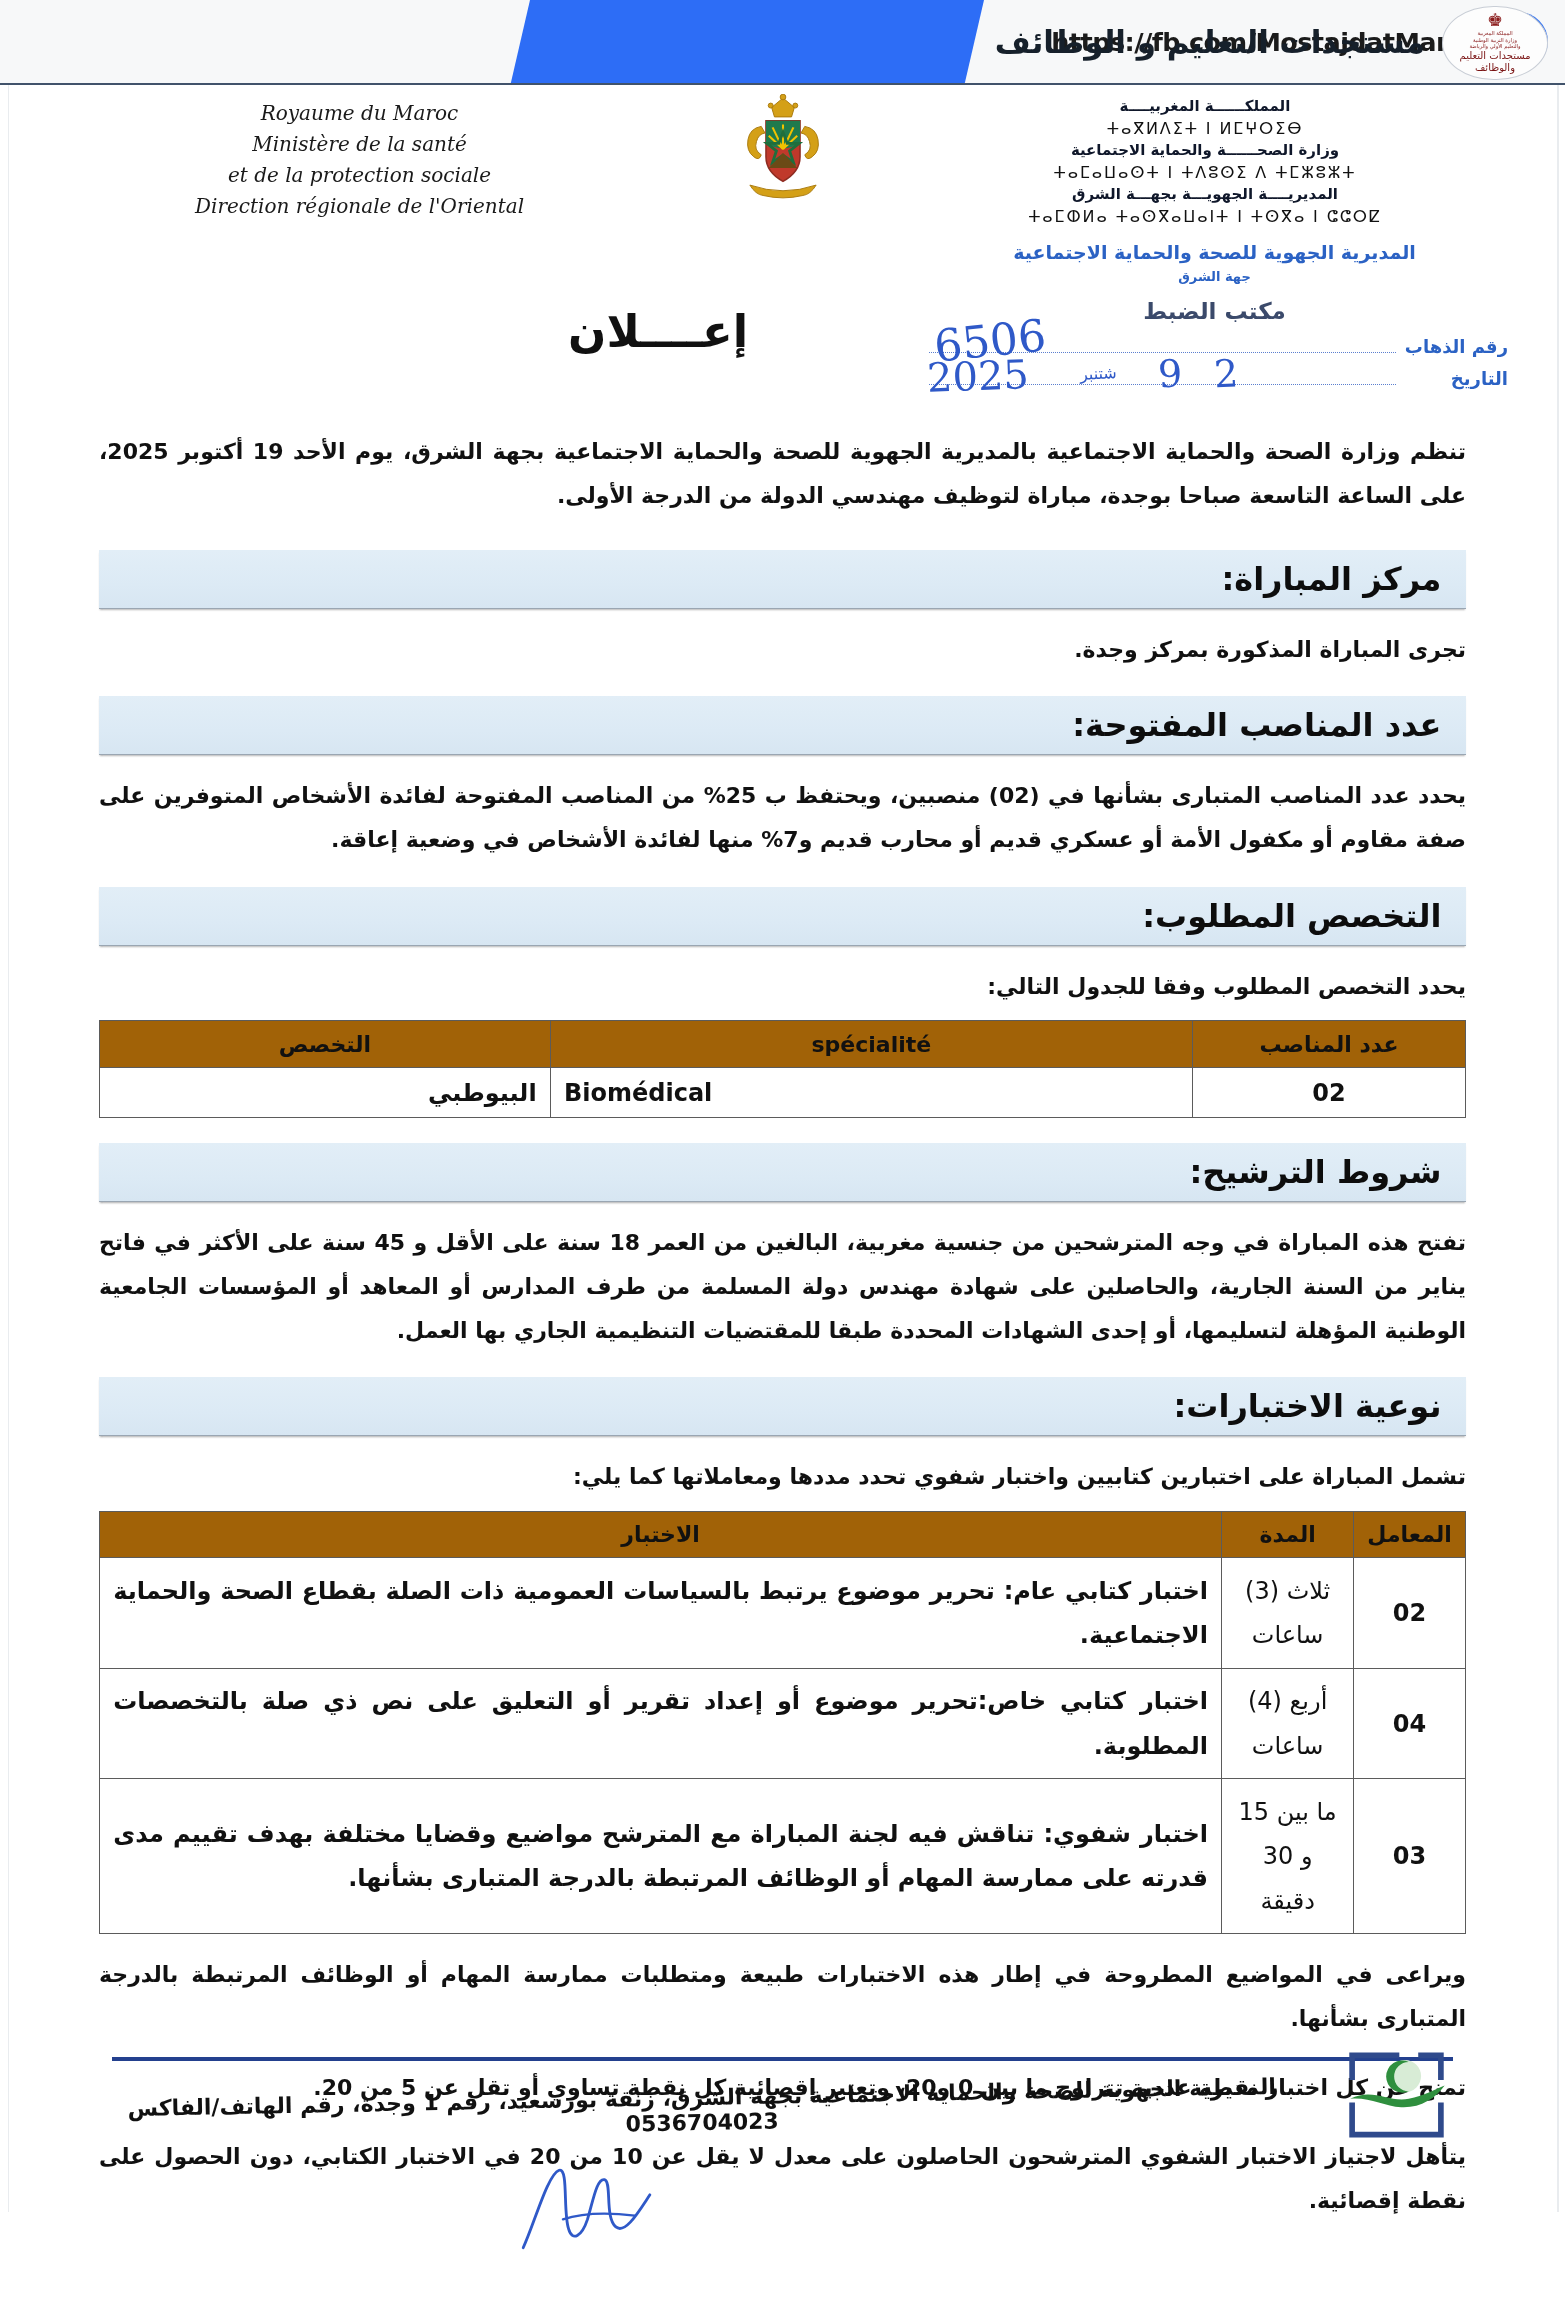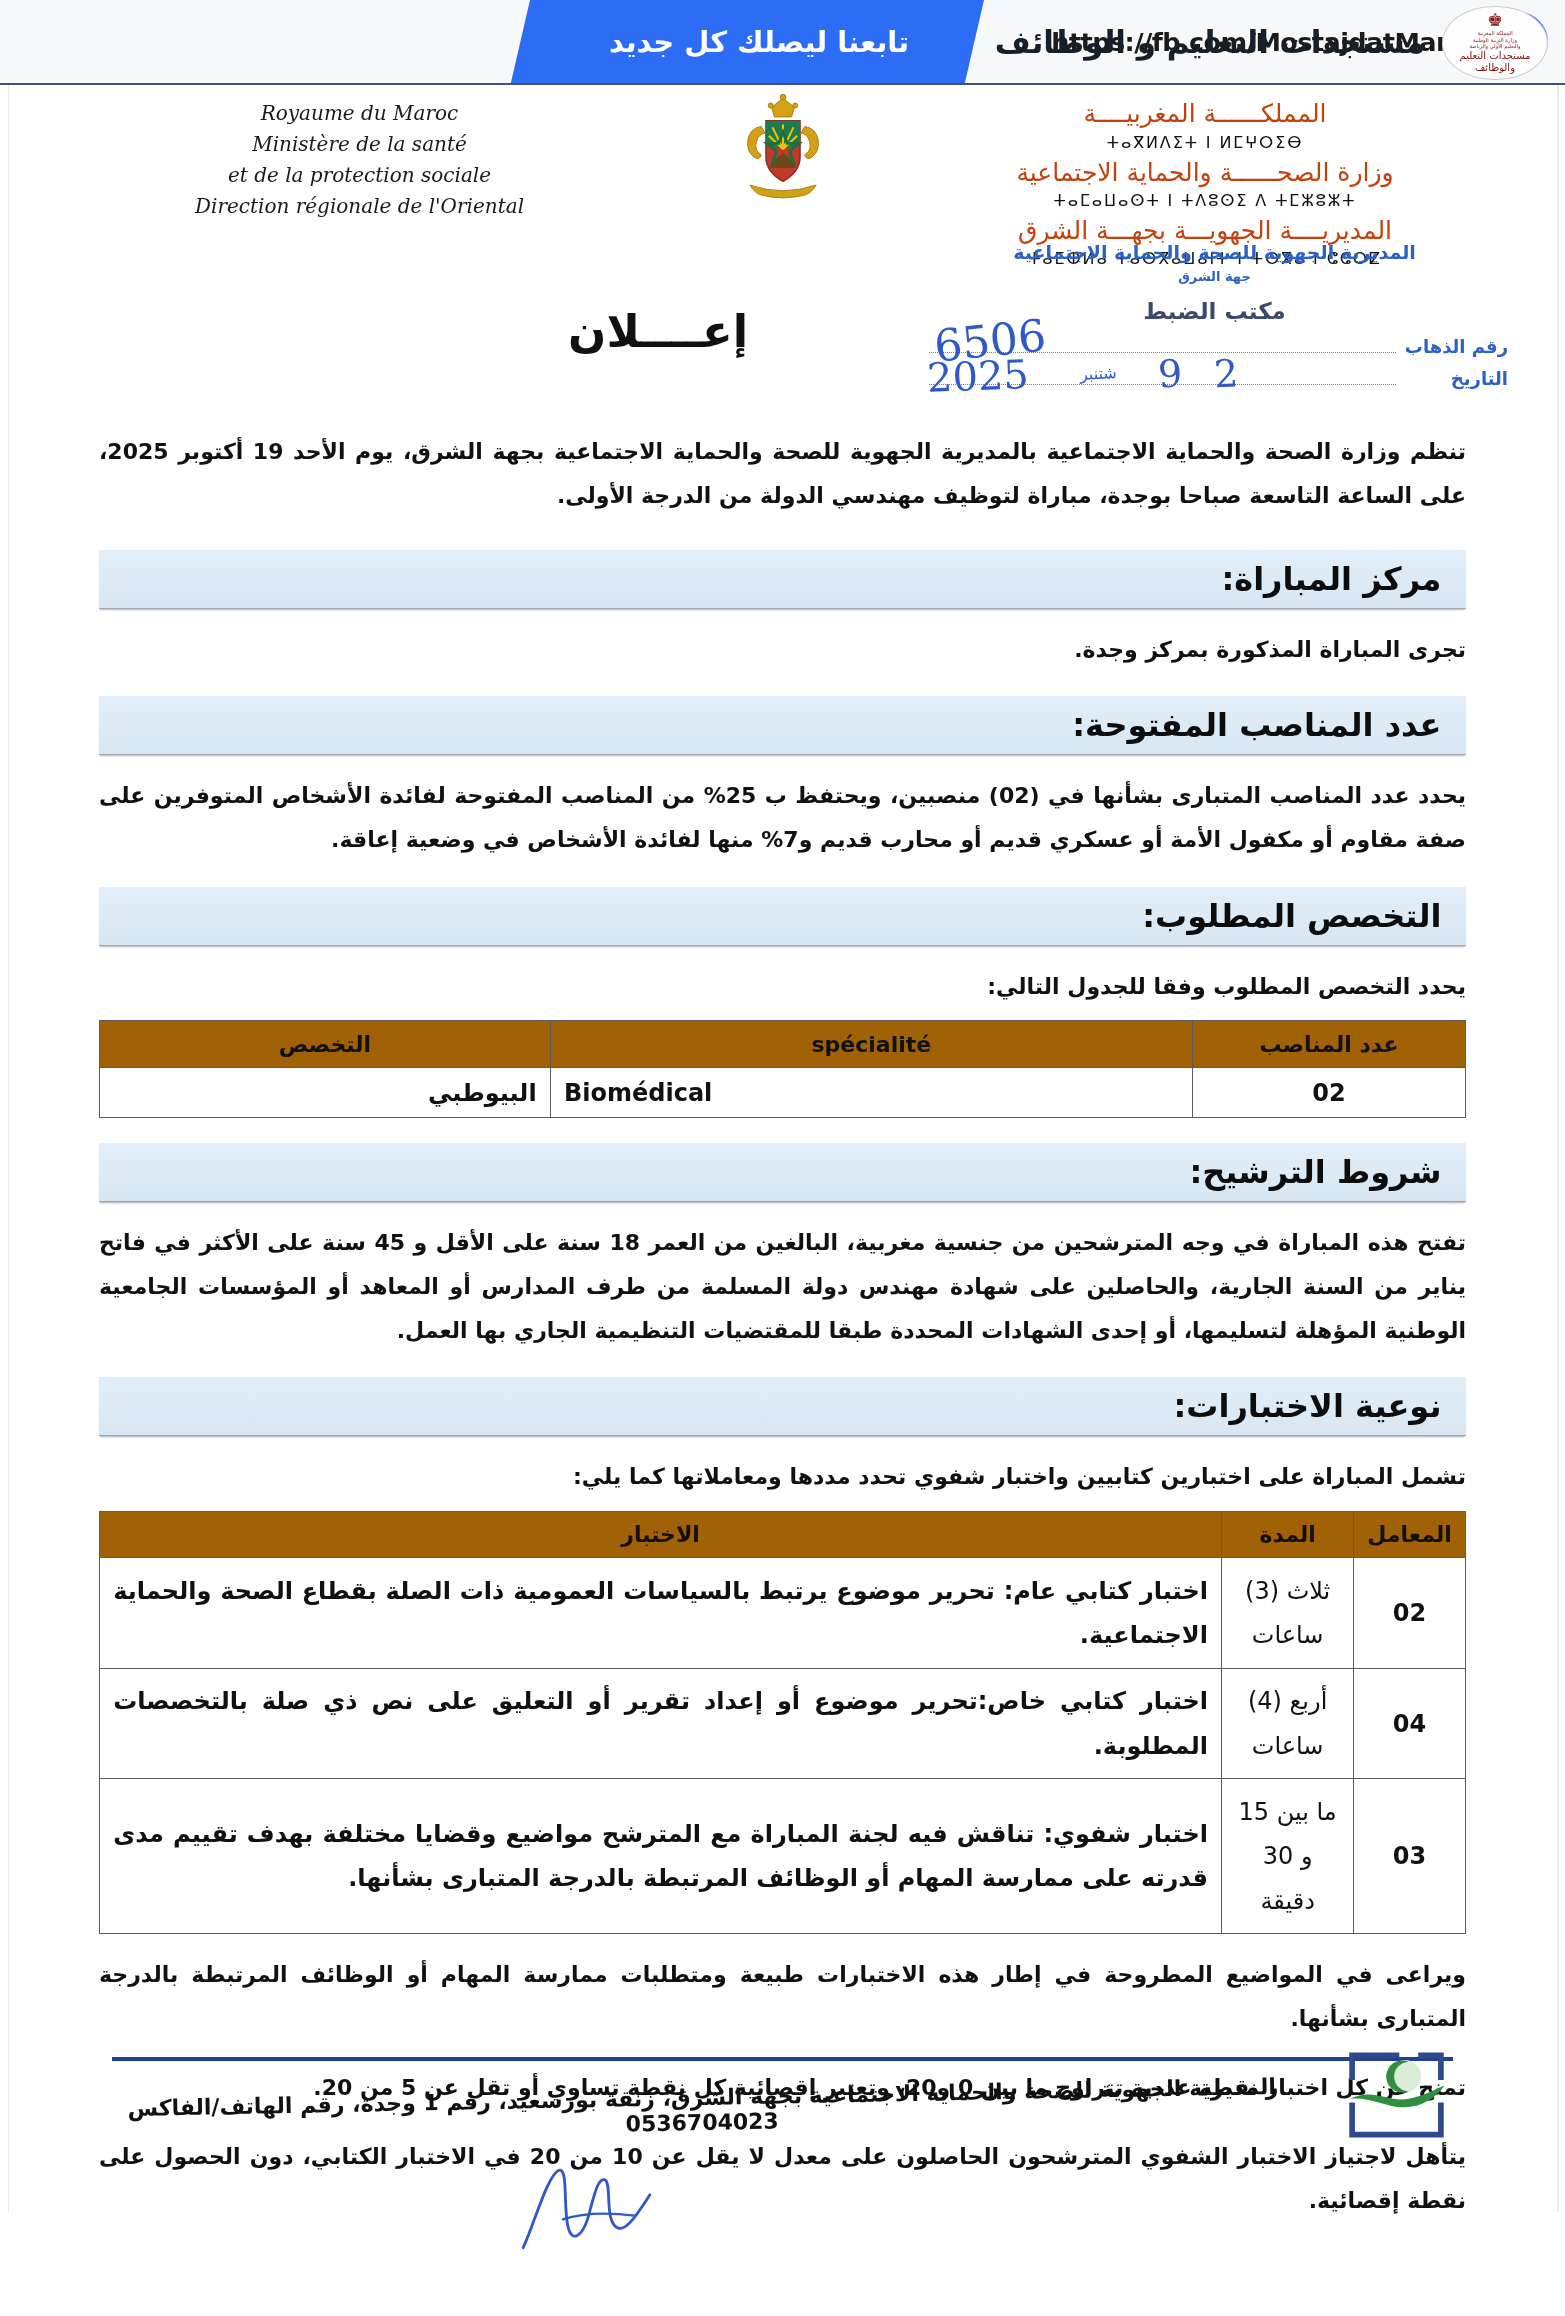--- a/index.html
+++ b/index.html
@@ -171,21 +171,21 @@
     width: 142px; height: 112px;
     display: flex; align-items: center; justify-content: center;
   }
   .lh-ar {
     position: absolute;
     right: 38px; top: 11.4px;
     width: 530px;
     text-align: center;
     line-height: 1.42;
   }
-  .lh-ar .ar { font-size: 25px; color: #c2410c; font-weight: 400; letter-spacing: 0.9px; }
+  .lh-ar .ar { font-size: 15px; color: #0f172a; font-weight: 700; letter-spacing: 0.9px; }
   .lh-ar .tif {
     font-size: 16px; color: #111; direction: ltr;
     letter-spacing: 1.9px; font-family: "DejaVu Sans", sans-serif;
   }
 
   
   .title-row {
     position: relative;
     height: 142px;
     margin: 0 57px;
@@ -340,21 +340,20 @@
     width: 119px; height: 102px;
   }
 </style>
 </head>
 <body>
 
 <div class="social-banner">
   <div class="fb-logo"></div>
   <div class="fb-url">https://fb.com/MostajdatMaroc</div>
   <div class="banner-slant"></div>
-  <div class="banner-slant-text">تابعنا ليصلك كل جديد</div>
   <div class="banner-brand">مستجدات التعليم و الوظائف</div>
   <div class="banner-seal">
     <div class="seal-crest">♚</div>
     <div class="seal-line">المملكة المغربية</div>
     <div class="seal-line">وزارة التربية الوطنية</div>
     <div class="seal-line">والتعليم الأولي والرياضة</div>
     <div class="seal-name">مستجدات التعليم</div>
     <div class="seal-name">والوظائف</div>
   </div>
 </div>

